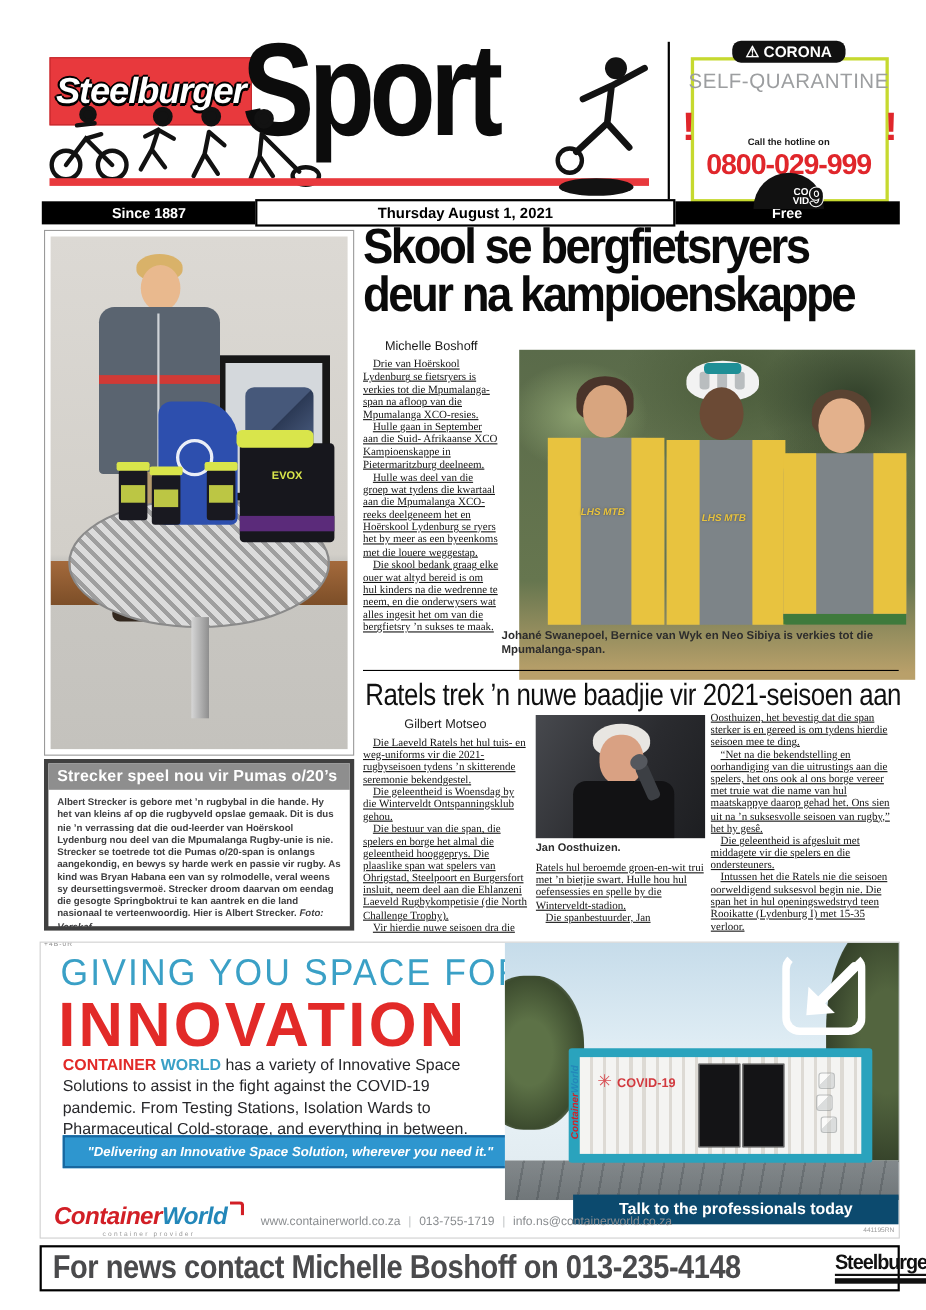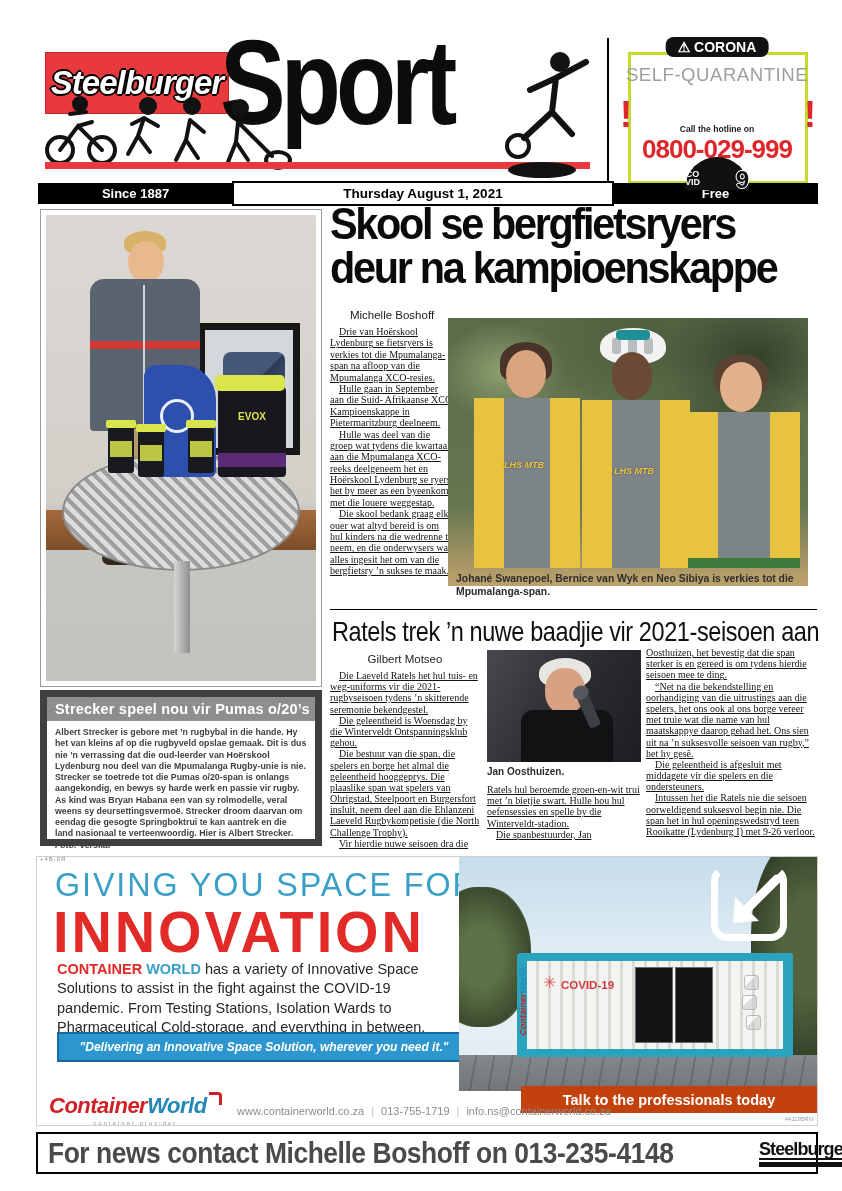--- a/index.html
+++ b/index.html
@@ -24,21 +24,21 @@
                   font-weight:bold; font-size:14px; padding:2px 12px; border-radius:8px; white-space:nowrap; z-index:3;}
   .corona-head { position:absolute; left:0; right:0; top:28px; text-align:center; color:#9c9ea0; font-size:19px;
                  letter-spacing:0.5px; transform:scaleX(0.98); }
   .corona-body { position:absolute; left:26px; right:26px; top:52px; text-align:center; font-size:8.6px; font-weight:bold;
                  color:#1c1c1c; line-height:1.3; }
   .corona-call { position:absolute; left:0; right:0; top:88px; text-align:center; font-size:8.6px; font-weight:bold; color:#1c1c1c;}
   .corona-hot { position:absolute; left:0; right:0; top:98px; text-align:center; font-size:26px; font-weight:800;
                 color:#e0262b; letter-spacing:-1px; }
   .excl { position:absolute; top:58px; font-size:36px; font-weight:800; color:#e0262b; z-index:3;}
   .covid-dome { position:absolute; left:50%; bottom:-2px; transform:translateX(-50%); width:64px; height:33px;
-                background:#111; border-radius:64px 64px 0 0; z-index:3; display:flex; align-items:flex-end; justify-content:space-between; }
+                background:#111; border-radius:64px 64px 0 0; z-index:3; display:flex; align-items:flex-end; justify-content:flex-end; }
   .covid-dome .cv { color:#fff; font-size:9px; font-weight:800; line-height:0.95; text-align:center; margin-bottom:3px;}
   .covid-dome .nine { color:#111; font-size:24px; font-weight:800; line-height:0.8;
                       text-shadow:-1px 0 #fff, 1px 0 #fff, 0 -1px #fff, 0 1px #fff; margin-bottom:1px;}
 
   
   .datebar { left:38px; top:183px; width:780px; height:21px; background:#000; }
   .datebar .since { position:absolute; left:0; width:195px; top:0; bottom:0; color:#fff; font-weight:bold; font-size:13px;
                     display:flex; align-items:center; justify-content:center; }
   .datebar .datebox { position:absolute; left:194px; width:382px; top:-2px; bottom:-2px; background:#fff; border:2px solid #000;
                       display:flex; align-items:center; justify-content:center; font-weight:bold; font-size:13.5px; color:#000;}
@@ -69,36 +69,36 @@
   .stripeA { position:absolute; left:0; top:62px; width:100%; height:8px; background:#d03a36; }
   .zipA { position:absolute; left:53px; top:6px; width:2px; height:140px; background:#cfd3d8; }
   .pantsA { position:absolute; left:66px; top:214px; width:60px; height:122px; background:#b49a6d; }
   .pantsplit { position:absolute; left:28px; top:40px; width:4px; height:82px; background:#a28a5e; }
   .shoeA { position:absolute; width:34px; height:14px; background:#33281f; border-radius:7px; }
   .tableA { position:absolute; left:16px; top:238px; width:238px; height:118px; border-radius:50%;
             background:repeating-linear-gradient(45deg,#dcdcdc 0 5px,#9f9f9f 5px 9px); border:2px solid #8a8a8a; }
   .pedestalA { position:absolute; left:128px; top:346px; width:16px; height:92px; background:linear-gradient(90deg,#d6d6d6,#8e8e8e); }
   .bagA { position:absolute; left:98px; top:150px; width:72px; height:112px; background:#2d4fae; border-radius:12px 34px 6px 6px; }
   .bagA .logo { position:absolute; left:16px; top:34px; width:34px; height:34px; border:3px solid #fff; border-radius:50%; opacity:0.9;}
-  .tubA { position:absolute; left:172px; top:172px; width:68px; height:90px; background:#17171d; border-radius:4px; }
+  .tubA { position:absolute; left:172px; top:188px; width:86px; height:90px; background:#17171d; border-radius:4px; }
   .tubA .lid { position:absolute; left:-3px; top:-12px; width:70px; height:16px; background:#d9e54b; border-radius:5px; }
   .tubA .lbl { position:absolute; left:0; right:0; top:24px; text-align:center; color:#d9e54b; font-weight:800; font-size:10px; }
   .tubA .band { position:absolute; left:0; bottom:10px; width:100%; height:14px; background:#5b2b7a; }
   .botA { position:absolute; width:26px; height:46px; background:#191920; border-radius:3px; }
   .botA::before { content:""; position:absolute; left:-2px; top:-7px; width:30px; height:8px; background:#d9e54b; border-radius:2px;}
   .botA::after { content:""; position:absolute; left:2px; top:14px; width:22px; height:16px; background:#d9e54b; opacity:0.85;}
 
   
-  .sbox { left:40px; top:690px; width:282px; height:156px; border:7px solid #404040; background:#fff; }
+  .sbox { left:40px; top:690px; width:282px; height:156px; border:4px solid #404040; background:#fff; }
   .sbox .bar { background:#8e8e8e; color:#fff; font-weight:800; font-size:14.5px; padding:4px 8px; letter-spacing:0.2px; white-space:nowrap;}
   .sbox .txt { padding:6px 8px; font-size:8.8px; font-weight:bold; color:#3f3f41; line-height:1.28; }
   .sbox .credit { font-style:italic; }
 
   
-  .photoB { left:448px; top:318px; width:360px; height:268px; overflow:hidden;
+  .photoB { left:472px; top:318px; width:360px; height:300px; overflow:hidden;
             background:
               radial-gradient(90px 70px at 15% 20%, #8ba06f 0%, transparent 70%),
               radial-gradient(120px 90px at 85% 15%, #31402a 0%, transparent 75%),
               radial-gradient(140px 100px at 55% 10%, #4c5d3c 0%, transparent 75%),
               radial-gradient(100px 80px at 30% 45%, #6d815a 0%, transparent 70%),
               radial-gradient(120px 90px at 75% 45%, #3c4c30 0%, transparent 75%),
               linear-gradient(#5a6b4a 0%, #66764f 70%, #b9a06a 98%); }
   .rider { position:absolute; }
   .rhead { position:absolute; border-radius:50%; }
   .rhair { position:absolute; border-radius:50% 50% 30% 30%; }
@@ -140,21 +140,21 @@
   .cw-arrow { position:absolute; left:252px; top:8px; width:76px; height:76px; border:7px solid #fff; border-radius:16px; border-top-color:transparent; }
   .container3d { position:absolute; left:58px; top:96px; width:276px; height:104px; background:#2aa3bd; border-radius:3px; }
   .cbody { position:absolute; left:10px; top:8px; right:10px; bottom:8px;
            background:repeating-linear-gradient(90deg,#f4f4f2 0 9px,#dddad4 9px 12px); }
   .cdoor { position:absolute; top:6px; width:38px; height:76px; background:#141416; border:1px solid #6a6a6a; }
   .ccovid { position:absolute; left:34px; top:18px; color:#d23a3f; font-weight:800; font-size:11.5px; white-space:nowrap;}
   .cvirus { position:absolute; left:16px; top:12px; color:#d95055; font-size:16px; }
   .cbrand-vert { position:absolute; left:-28px; top:44px; transform:rotate(-90deg); font-size:9px; font-weight:800; font-style:italic; white-space:nowrap;}
   .cbrand-vert .c1 { color:#d21f26; } .cbrand-vert .c2 { color:#2387b9; }
   .cdoodle { position:absolute; width:15px; height:15px; border:1px solid #8d9294; border-radius:3px; opacity:0.55; background:linear-gradient(135deg,#fff 40%, #c8cccd 41%);}
-  .ad-cta { position:absolute; left:484px; top:229px; width:296px; height:27px; background:#c2410c; color:#fff; font-weight:bold;
+  .ad-cta { position:absolute; left:484px; top:229px; width:296px; height:27px; background:#0c4a6e; color:#fff; font-weight:bold;
             font-size:14.5px; display:flex; align-items:center; justify-content:center; white-space:nowrap;}
   .cw-logo { position:absolute; left:12px; top:236px; }
   .cw-logo .t { font-size:22px; font-weight:800; font-style:italic; letter-spacing:-0.5px; }
   .cw-logo .t .c1 { color:#d21f26; } .cw-logo .t .c2 { color:#2387b9; }
   .cw-logo .tag { font-size:6px; color:#9a9a9a; letter-spacing:2px; text-align:center; margin-top:1px;}
   .cw-logo .arr { display:inline-block; width:13px; height:13px; border:3px solid #d21f26; border-left:none; border-bottom:none;
                   border-radius:0 4px 0 0; margin-left:2px; position:relative; top:-8px;}
   .ad-contacts { position:absolute; left:200px; top:248px; font-size:11px; color:#8a8d90; white-space:nowrap;}
   .ad-contacts .sep { margin:0 7px; color:#c2c5c7; }
   .ad-ref { position:absolute; right:4px; bottom:3px; font-size:6px; color:#9a9a9a; }
@@ -304,21 +304,21 @@
 
   <div class="abs bodycol" style="left:487px; top:784px; width:154px; height:72px; font-size:10px; line-height:1.12; overflow:hidden;">
     <p class="noindent">Ratels hul beroemde groen-en-wit trui met ’n bietjie swart. Hulle hou hul oefensessies en spelle by die Winterveldt-stadion.</p>
     <p>Die spanbestuurder, Jan</p>
   </div>
 
   <div class="abs bodycol" style="left:646px; top:647px; width:170px; height:208px; font-size:10px; line-height:1.12; overflow:hidden;">
     <p class="noindent">Oosthuizen, het bevestig dat die span sterker is en gereed is om tydens hierdie seisoen mee te ding.</p>
     <p>“Net na die bekendstelling en oorhandiging van die uitrustings aan die spelers, het ons ook al ons borge vereer met truie wat die name van hul maatskappye daarop gehad het. Ons sien uit na ’n suksesvolle seisoen van rugby,” het hy gesê.</p>
     <p>Die geleentheid is afgesluit met middagete vir die spelers en die ondersteuners.</p>
-    <p>Intussen het die Ratels nie die seisoen oorweldigend suksesvol begin nie. Die span het in hul openingswedstryd teen Rooikatte (Lydenburg I) met 9-26 verloor.</p>
+    <p>Intussen het die Ratels nie die seisoen oorweldigend suksesvol begin nie. Die span het in hul openingswedstryd teen Rooikatte (Lydenburg I) met 15-35 verloor.</p>
   </div>
 
   <div class="abs photoA-frame">
     <div class="photoA">
       <div class="benchA"></div>
       <div class="frameA">
         <div class="jerseyA"></div>
       </div>
       <div class="hairA"></div>
       <div class="headA"></div>

